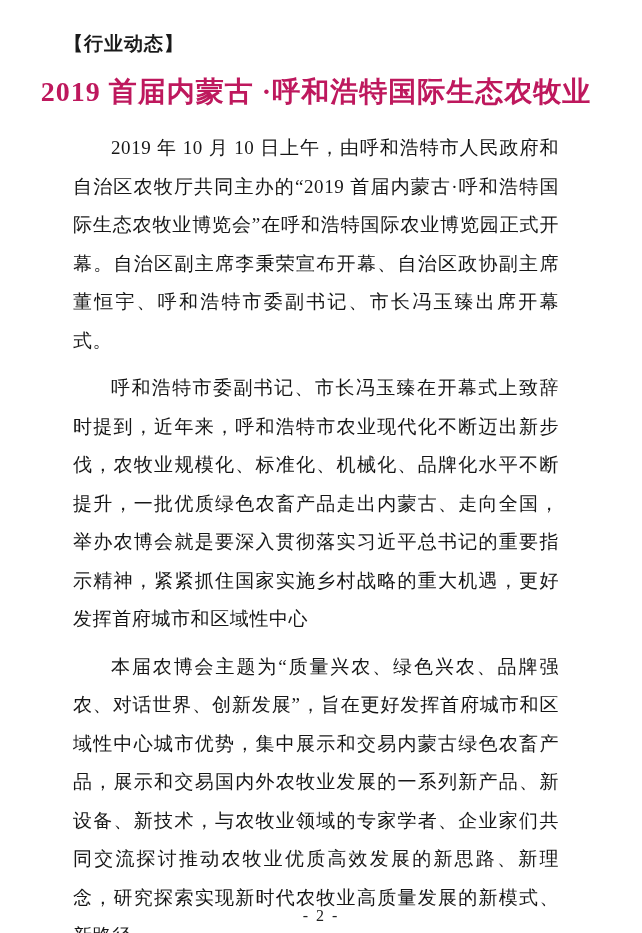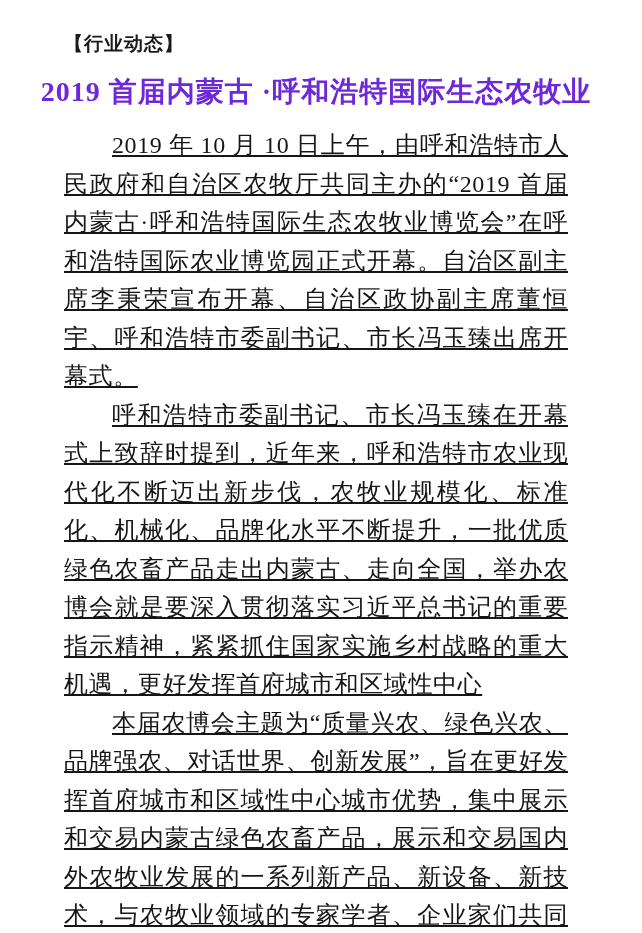--- a/index.html
+++ b/index.html
@@ -26,40 +26,39 @@
     line-height: 28px;
     letter-spacing: 1px;
     color: #1a1a1a;
   }
   .title {
     margin: 6px -26px 0 -26px;
     font-size: 28px;
     font-weight: 700;
     line-height: 56px;
     text-align: center;
-    color: #6d28d9;
+    color: #be185d;
   }
   .title .title-line {
     display: block;
     white-space: nowrap;
     letter-spacing: 1px;
   }
   .body-text {
     margin-top: 6px;
   }
   .body-text p {
-    margin: 0;
-    font-size: 24px;
+    margin: 9px;
+    font-size: 19px;
     line-height: 38.5px;
     letter-spacing: 0.6px;
     text-align: justify;
     text-justify: inter-ideograph;
     text-indent: 2em;
     word-break: break-all;
-    text-decoration: underline;
   }
   .footer {
     position: absolute;
     left: 0;
     right: 0;
     bottom: 6px;
     text-align: center;
     font-size: 16px;
     line-height: 22px;
     letter-spacing: 2px;

